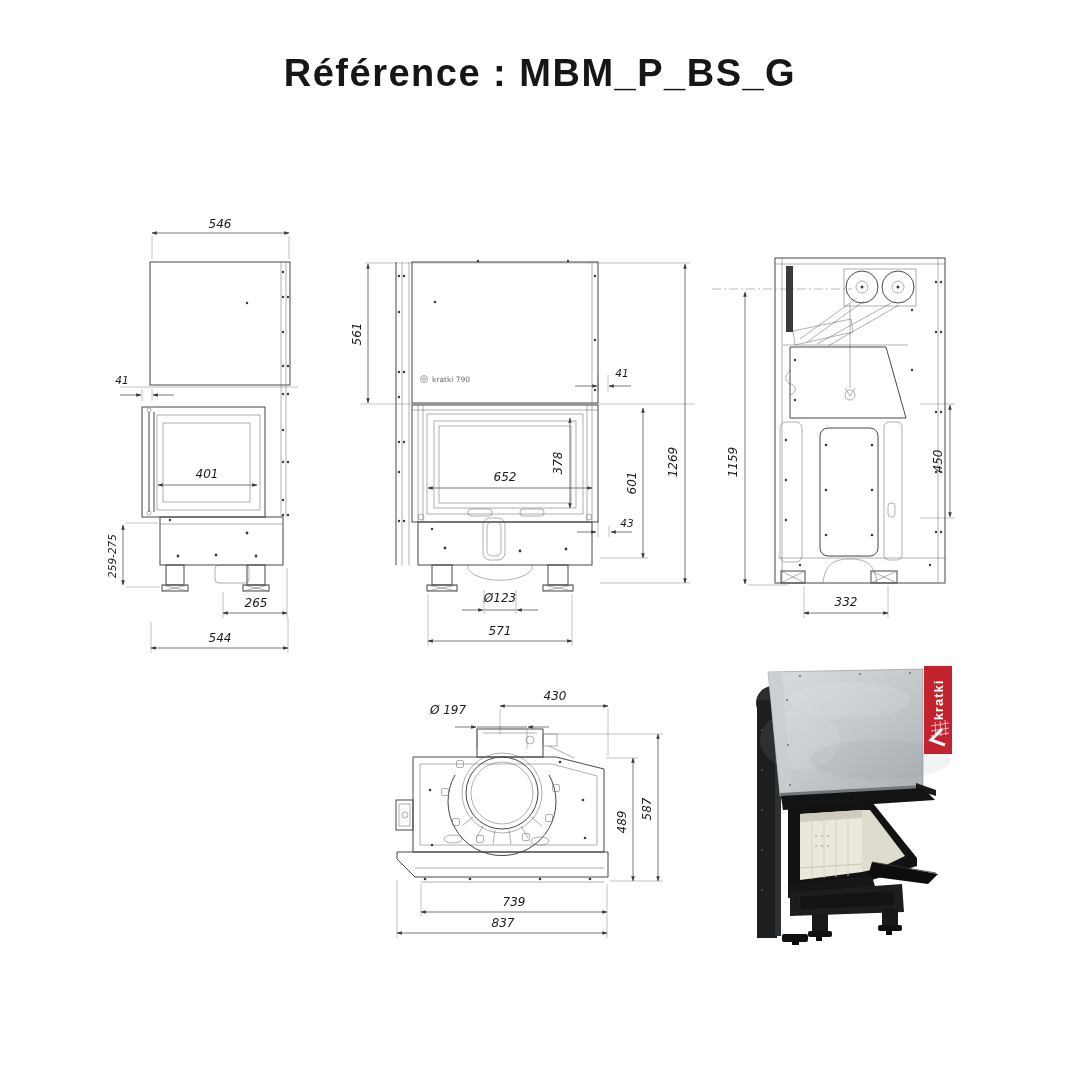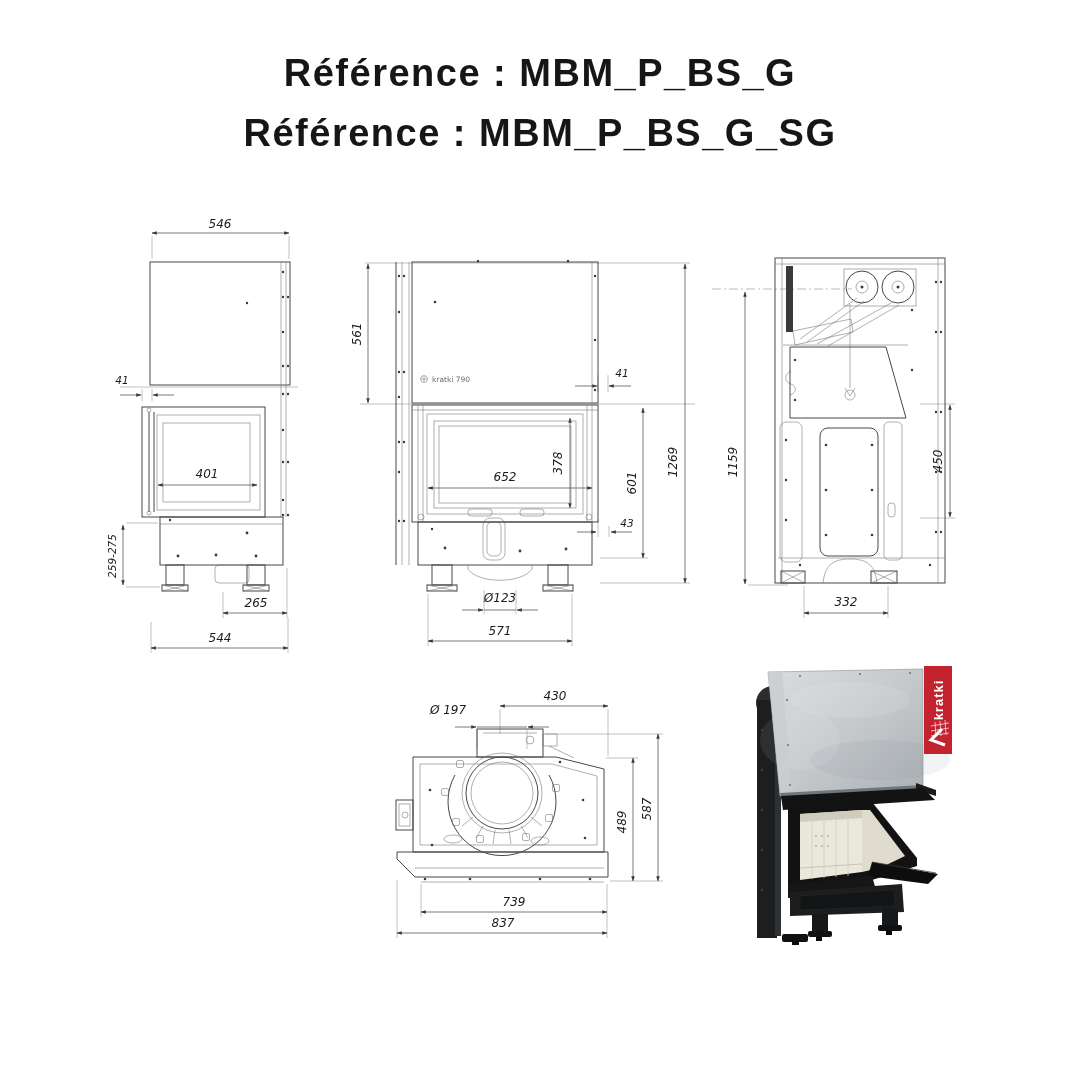--- a/index.html
+++ b/index.html
@@ -31,21 +31,20 @@
       </marker>
       <linearGradient id="pg" x1="0" y1="0" x2="1" y2="1">
         <stop offset="0" stop-color="#dadddf"></stop>
         <stop offset="0.55" stop-color="#c3c7ca"></stop>
         <stop offset="1" stop-color="#abb0b4"></stop>
       </linearGradient>
     </defs>
   </svg>
 
   <div class="title t1">Référence : MBM_P_BS_G</div>
-  <div class="title t2">Référence : MBM_P_BS_G_SG</div>
 
   <svg style="left:95px;top:205px" width="235" height="460" viewBox="95 205 235 460">
     <g class="ext">
       <line x1="152" y1="236" x2="152" y2="259"></line>
         <line x1="289" y1="236" x2="289" y2="259"></line>
       <line x1="120" y1="387" x2="298" y2="387"></line>
       <line x1="142" y1="389" x2="142" y2="401"></line>
         <line x1="152" y1="389" x2="152" y2="401"></line>
       <line x1="126" y1="523" x2="158" y2="523"></line>
         <line x1="126" y1="587" x2="160" y2="587"></line>

